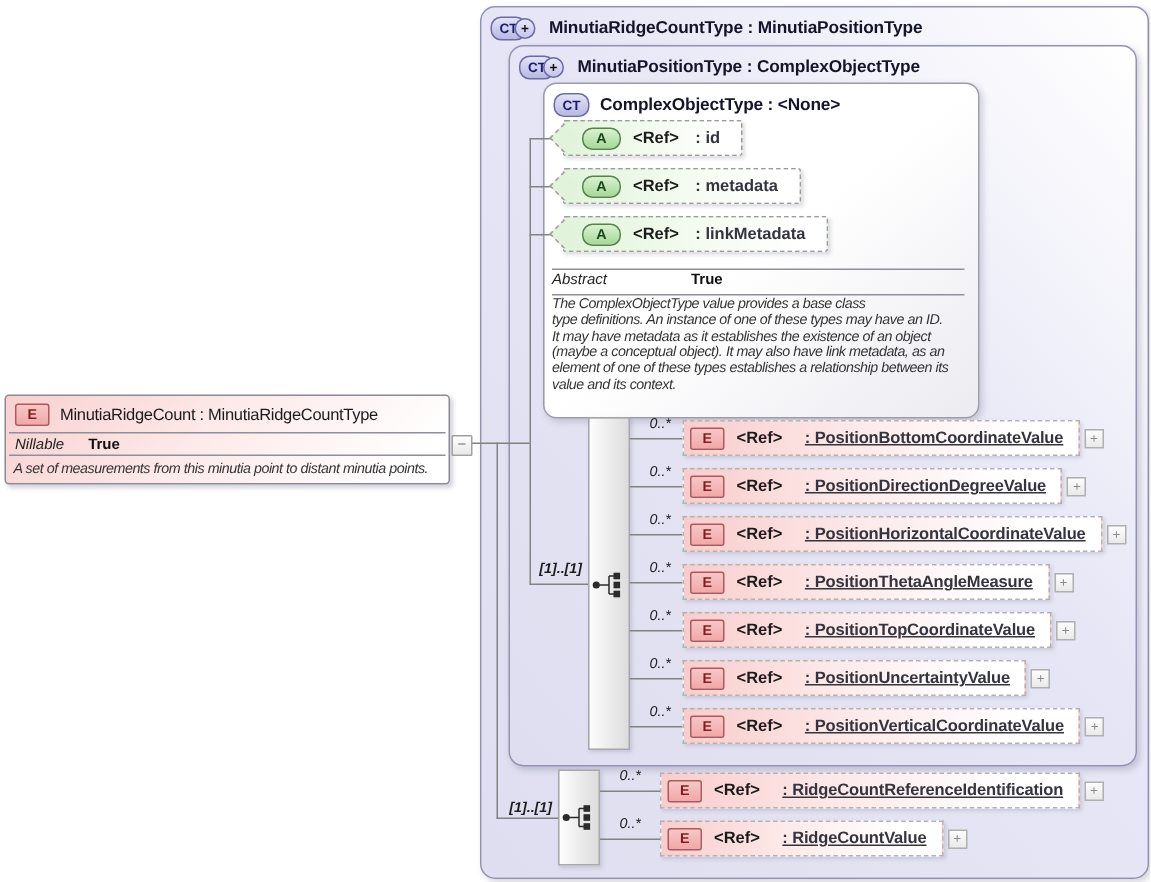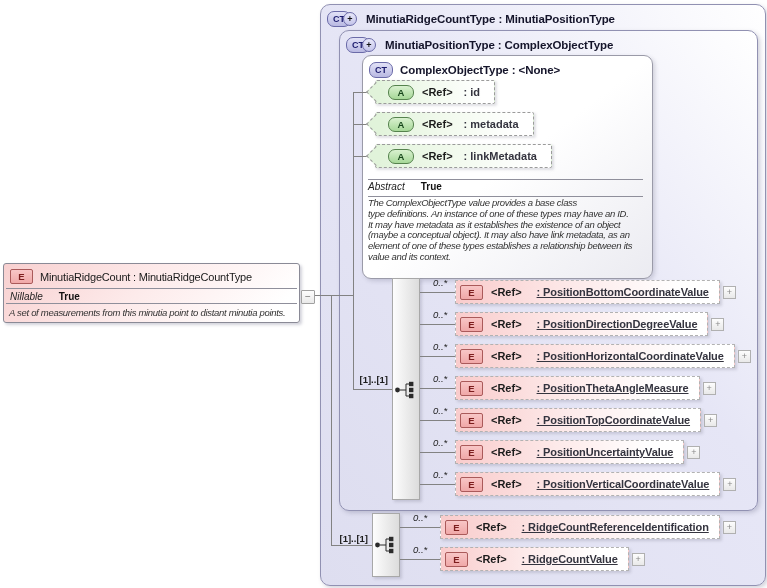--- a/index.html
+++ b/index.html
@@ -72,26 +72,26 @@
   .attr-box::before{content:'';position:absolute;left:-7px;top:50%;width:13px;height:13px;
             transform:translateY(-50%) rotate(45deg);background:#e1f3da;
             border-left:1px dashed #9b9b9b;border-bottom:1px dashed #9b9b9b;}
   .attr-box .ref{font-weight:bold;font-size:11px;color:#1b1b1b;margin-left:8px;}
   .attr-box .name{font-weight:bold;font-size:11px;color:#34343f;margin-left:11px;}
 
   
   .gbar{position:absolute;width:28px;border:1px solid #a8a8a8;box-sizing:border-box;
         background:linear-gradient(to right,#fdfdfd,#dcdcdc);box-shadow:1.5px 1.5px 2.5px rgba(90,90,110,.2);}
   .seqicon{position:absolute;}
-  .cardinality{position:absolute;font-size:9.5px;font-weight:bold;color:#1d1d1d;
+  .cardinality{position:absolute;font-size:9.5px;font-weight:bold;font-style:italic;color:#1d1d1d;
                width:42px;text-align:right;white-space:nowrap;}
 
   
   .cot-sep{position:absolute;left:5px;right:9px;height:1px;background:#8f8f9b;}
-  .cot-abstract{position:absolute;left:5px;top:125px;display:flex;align-items:flex-end;}
+  .cot-abstract{position:absolute;left:5px;top:125px;display:flex;align-items:flex-end;gap:40px;}
   .cot-desc{position:absolute;left:5px;top:142px;right:4px;}
   .cot-desc .descline{line-height:10.8px;}
 </style>
 </head>
 <body>
 
 <div id="canvas">
 
   <div class="container" style="left:320px;top:4px;width:444px;height:580px;">
     <div class="boxtitle">

